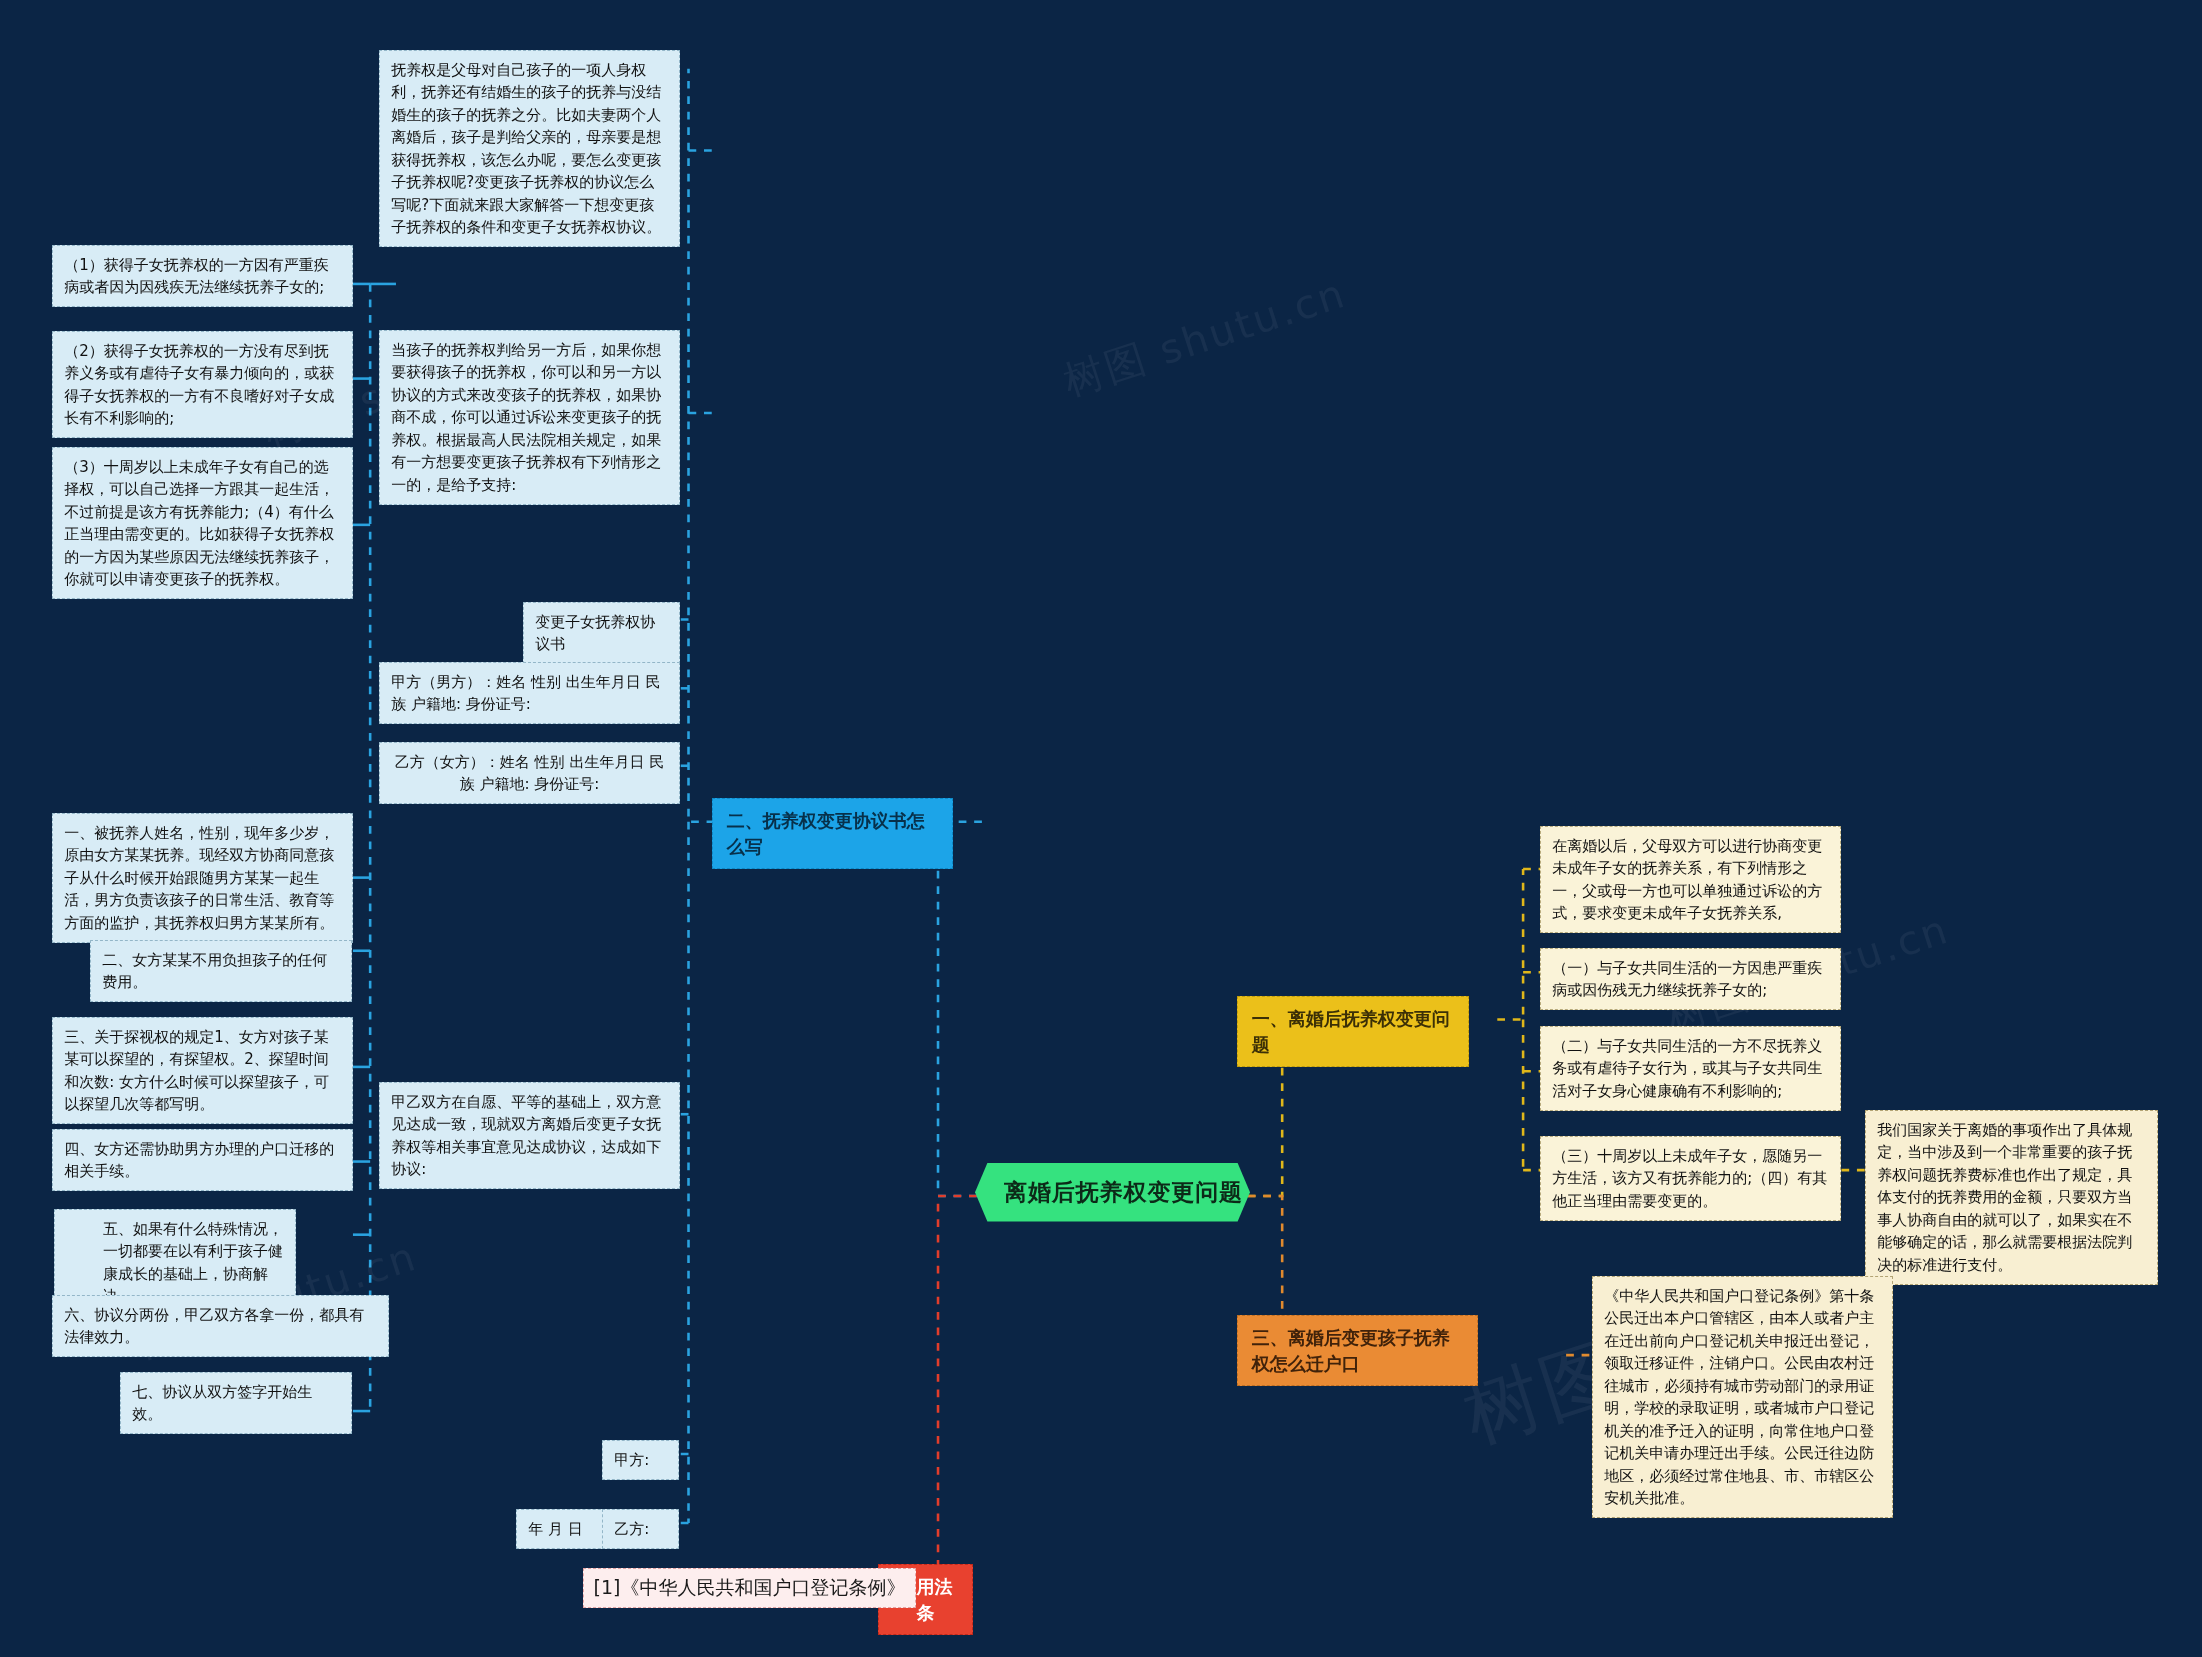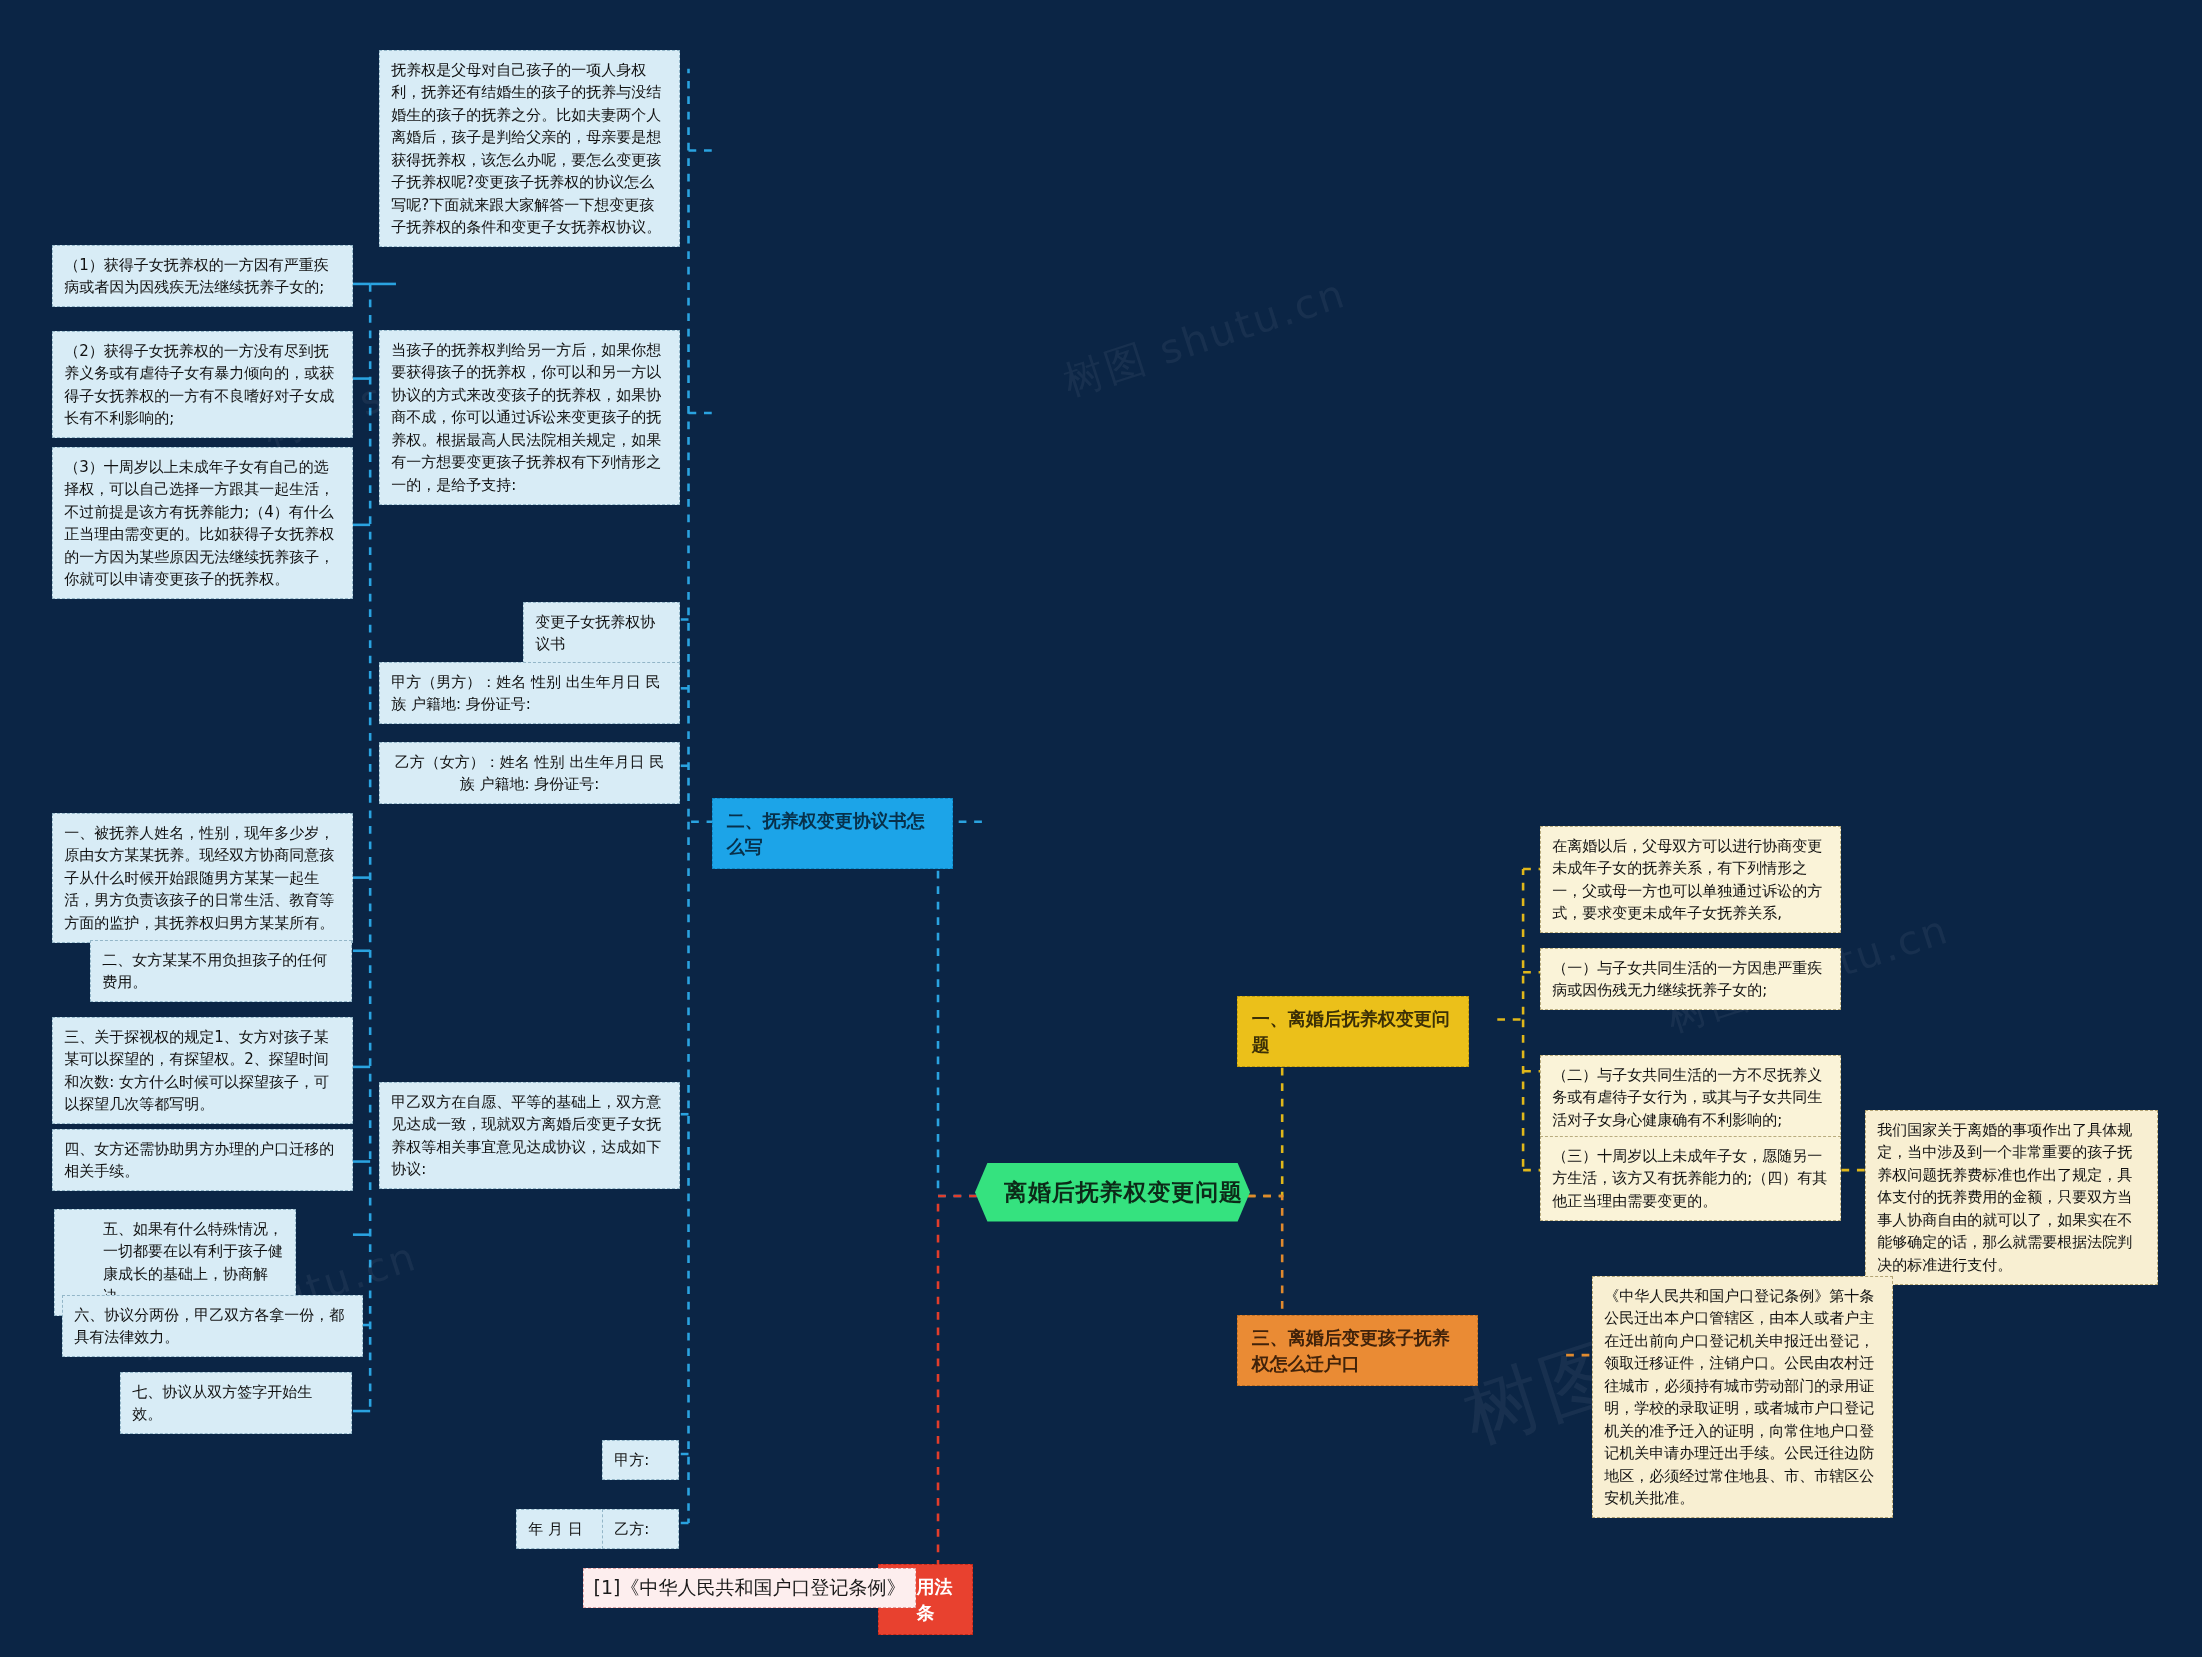--- a/index.html
+++ b/index.html
@@ -164,37 +164,37 @@
   <div class="node leafA" style="left:52px; top:813px; width:301px;">一、被抚养人姓名，性别，现年多少岁，原由女方某某抚养。现经双方协商同意孩子从什么时候开始跟随男方某某一起生活，男方负责该孩子的日常生活、教育等方面的监护，其抚养权归男方某某所有。</div>
 
   <div class="node leafA" style="left:90px; top:940px; width:262px;">二、女方某某不用负担孩子的任何费用。</div>
 
   <div class="node leafA" style="left:52px; top:1017px; width:301px;">三、关于探视权的规定1、女方对孩子某某可以探望的，有探望权。2、探望时间和次数: 女方什么时候可以探望孩子，可以探望几次等都写明。</div>
 
   <div class="node leafA" style="left:52px; top:1129px; width:301px;">四、女方还需协助男方办理的户口迁移的相关手续。</div>
 
   <div class="node leafA" style="left:54px; top:1209px; width:242px;padding-left:48px;">五、如果有什么特殊情况，一切都要在以有利于孩子健康成长的基础上，协商解决。</div>
 
-  <div class="node leafA" style="left:62px; top:1295px; width:301px;">六、协议分两份，甲乙双方各拿一份，都具有法律效力。</div>
+  <div class="node leafA" style="left:52px; top:1295px; width:337px;">六、协议分两份，甲乙双方各拿一份，都具有法律效力。</div>
 
   <div class="node leafA" style="left:120px; top:1372px; width:232px;">七、协议从双方签字开始生效。</div>
 
   <div class="node leafA" style="left:602px; top:1440px; width:77px;">甲方:</div>
 
   <div class="node leafA" style="left:516px; top:1509px; width:95px;">年 月 日</div>
 
   <div class="node leafA" style="left:602px; top:1509px; width:77px;">乙方:</div>
 
   <div class="cite" style="left:583px; top:1568px;">[1]《中华人民共和国户口登记条例》</div>
 
   <div class="node cream" style="left:1540px; top:826px; width:301px;">在离婚以后，父母双方可以进行协商变更未成年子女的抚养关系，有下列情形之一，父或母一方也可以单独通过诉讼的方式，要求变更未成年子女抚养关系,</div>
 
   <div class="node cream" style="left:1540px; top:948px; width:301px;">（一）与子女共同生活的一方因患严重疾病或因伤残无力继续抚养子女的;</div>
 
-  <div class="node cream" style="left:1540px; top:1026px; width:301px;margin-top:29px;">（二）与子女共同生活的一方不尽抚养义务或有虐待子女行为，或其与子女共同生活对子女身心健康确有不利影响的;</div>
+  <div class="node cream" style="left:1540px; top:1026px; width:301px;">（二）与子女共同生活的一方不尽抚养义务或有虐待子女行为，或其与子女共同生活对子女身心健康确有不利影响的;</div>
 
   <div class="node cream" style="left:1540px; top:1136px; width:301px;">（三）十周岁以上未成年子女，愿随另一方生活，该方又有抚养能力的;（四）有其他正当理由需要变更的。</div>
 
   <div class="node cream2" style="left:1865px; top:1110px; width:293px;">我们国家关于离婚的事项作出了具体规定，当中涉及到一个非常重要的孩子抚养权问题抚养费标准也作出了规定，具体支付的抚养费用的金额，只要双方当事人协商自由的就可以了，如果实在不能够确定的话，那么就需要根据法院判决的标准进行支付。</div>
 
   <div class="node cream2" style="left:1592px; top:1276px; width:301px;">《中华人民共和国户口登记条例》第十条公民迁出本户口管辖区，由本人或者户主在迁出前向户口登记机关申报迁出登记，领取迁移证件，注销户口。公民由农村迁往城市，必须持有城市劳动部门的录用证明，学校的录取证明，或者城市户口登记机关的准予迁入的证明，向常住地户口登记机关申请办理迁出手续。公民迁往边防地区，必须经过常住地县、市、市辖区公安机关批准。</div>
 
 </div>
 
 

